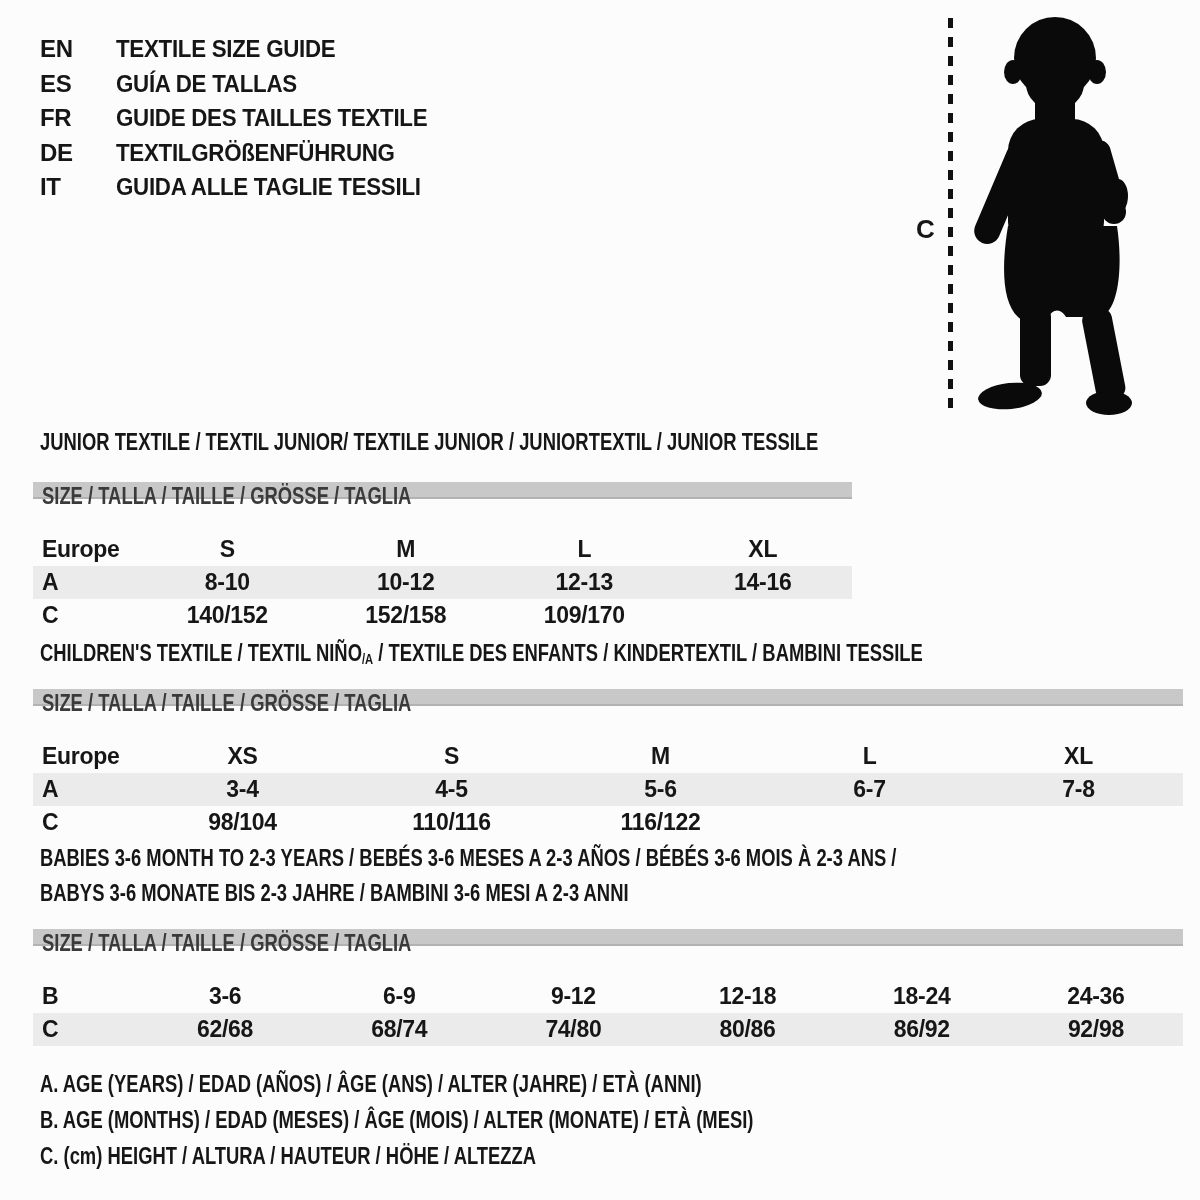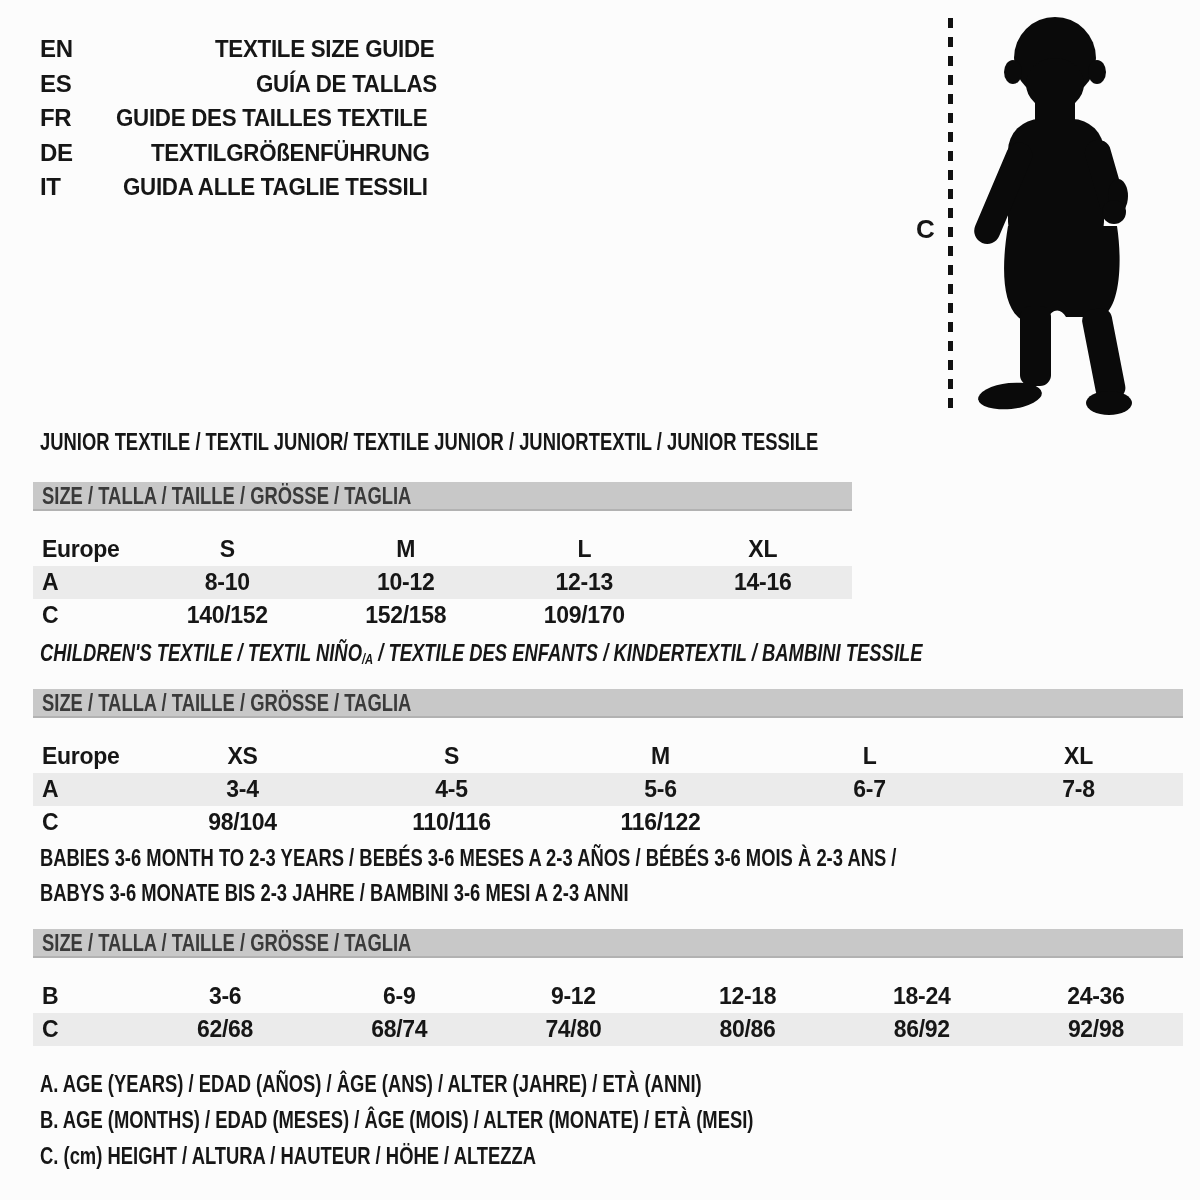--- a/index.html
+++ b/index.html
@@ -12,41 +12,41 @@
     -webkit-font-smoothing: antialiased;
   }
   .page { position: relative; width: 1200px; height: 1200px; overflow: hidden; }
 
   
   .cx  { display: inline-block; transform: scaleX(0.80); transform-origin: 0 50%; white-space: nowrap; }
   .sx93{ display: inline-block; transform: scaleX(0.93); transform-origin: 0 50%; white-space: nowrap; }
 
   
   .lang-list { position: absolute; left: 40px; top: 32px; }
-  .lang-row  { display: flex; line-height: 34.6px; font-size: 24px; letter-spacing: -0.3px; justify-content: space-between; }
+  .lang-row  { display: flex; line-height: 34.6px; font-size: 24px; letter-spacing: -0.3px; }
   .lang-code { width: 76px; flex: 0 0 76px; }
 
   
   .dash-line {
     position: absolute; left: 948px; top: 18px; width: 5px; height: 398px;
     background: repeating-linear-gradient(to bottom, #111 0 10px, transparent 10px 19px);
   }
   .fig-label { position: absolute; left: 916px; top: 214px; font-size: 26px; }
   .toddler   { position: absolute; left: 968px; top: 16px; }
 
   
   .sec-heading { position: absolute; left: 40px; font-size: 23px; white-space: nowrap; letter-spacing: 0; }
   .heading-junior   { top: 429px; }
-  .heading-children { top: 640px; font-style: italic; }
+  .heading-children { top: 640px; }
   .heading-babies   { top: 841px; line-height: 34.5px; }
   .hsub { font-size: 14px; vertical-align: -3px; }
 
   
   .size-bar {
-    position: absolute; left: 33px; height: 29px; box-sizing: border-box;
+    position: absolute; left: 33px; height: 17px; box-sizing: border-box;
     background: #c8c8c8; border-bottom: 2px solid #b2b2b2;
     color: #3a3a3a; font-size: 23px; line-height: 28px; padding-left: 9px;
   }
   .w-junior { width: 819px; }
   .w-wide   { width: 1150px; }
 
   .trow {
     position: absolute; left: 33px; display: grid;
     height: 33px; line-height: 33px; font-size: 23px; letter-spacing: -0.3px; margin-top: 20px;
   }

